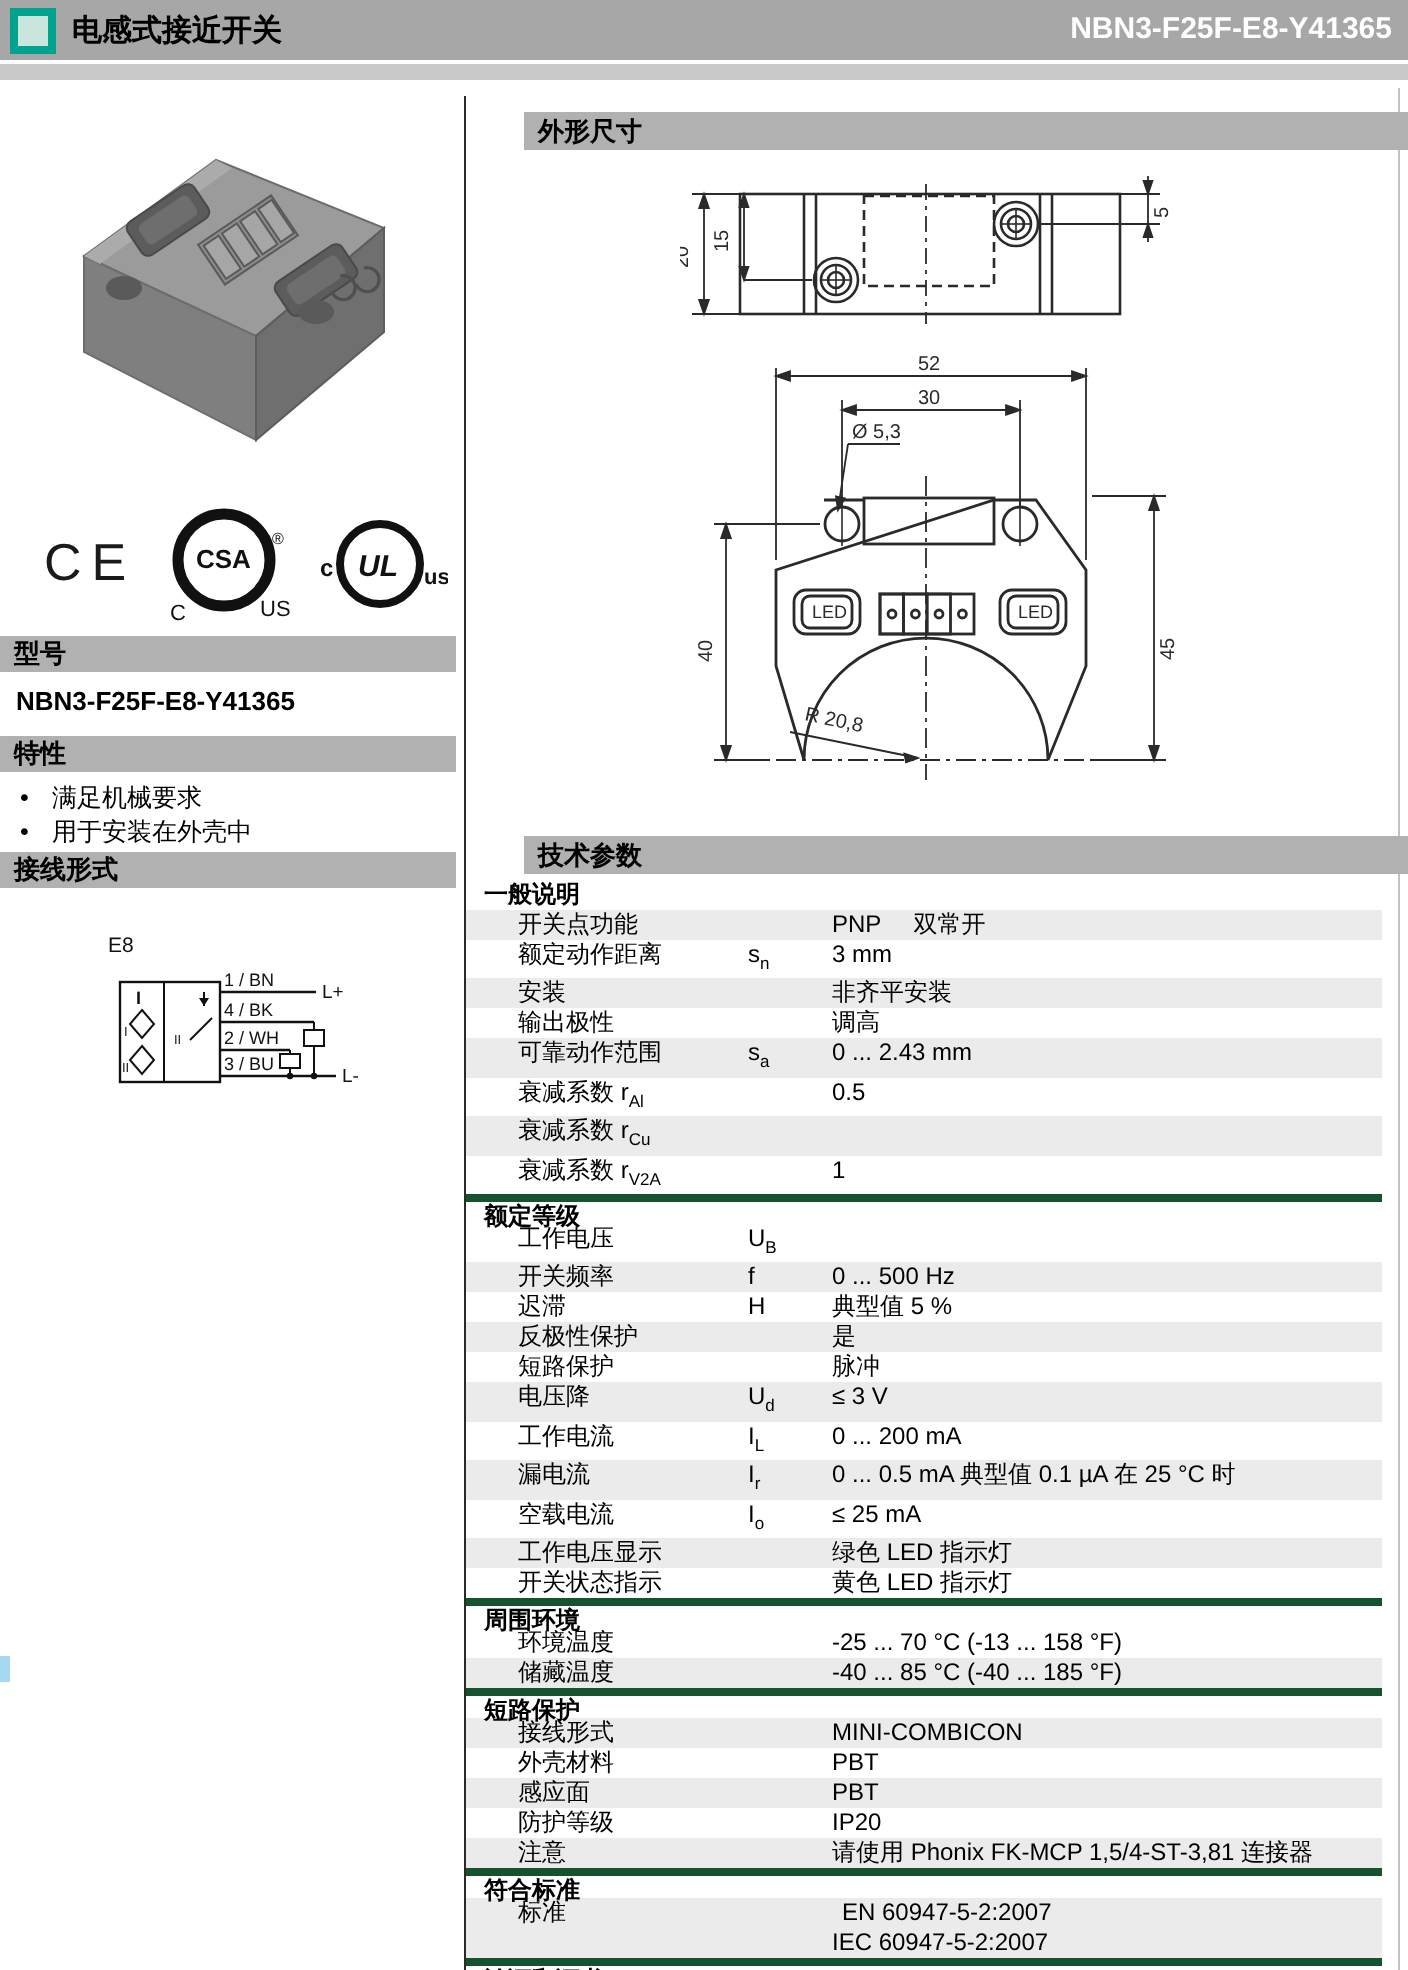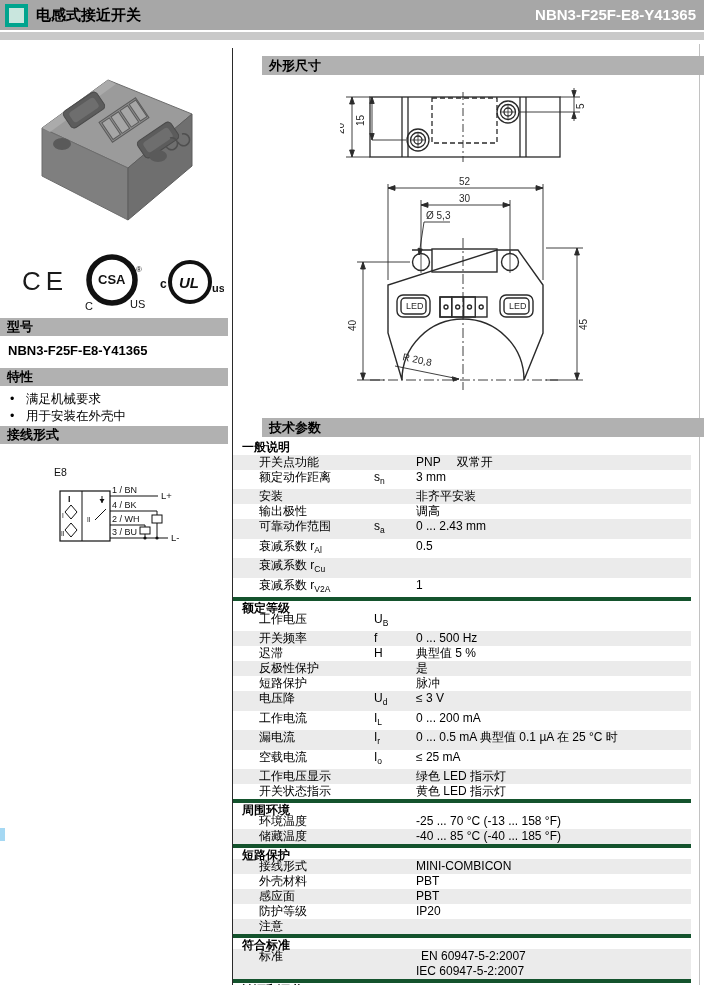--- a/index.html
+++ b/index.html
@@ -373,20 +373,21 @@
       <span class="sv">PBT</span>
     </div>
     <div class="spec-row">
       <span class="sl">防护等级</span>
       <span class="ss"></span>
       <span class="sv">IP20</span>
     </div>
     <div class="spec-row shaded">
       <span class="sl">注意</span>
       <span class="ss"></span>
+      <span class="sv">请使用 Phonix FK-MCP 1,5/4-ST-3,81 连接器</span>
     </div>
     <div class="spec-sec">符合标准</div>
     <div class="spec-row shaded multi">
       <span class="sl">标准</span>
       <span class="ss"></span>
       <span class="sv">
         <div>EN 60947-5-2:2007</div>
         <div>IEC 60947-5-2:2007</div>
       </span>
     </div>

